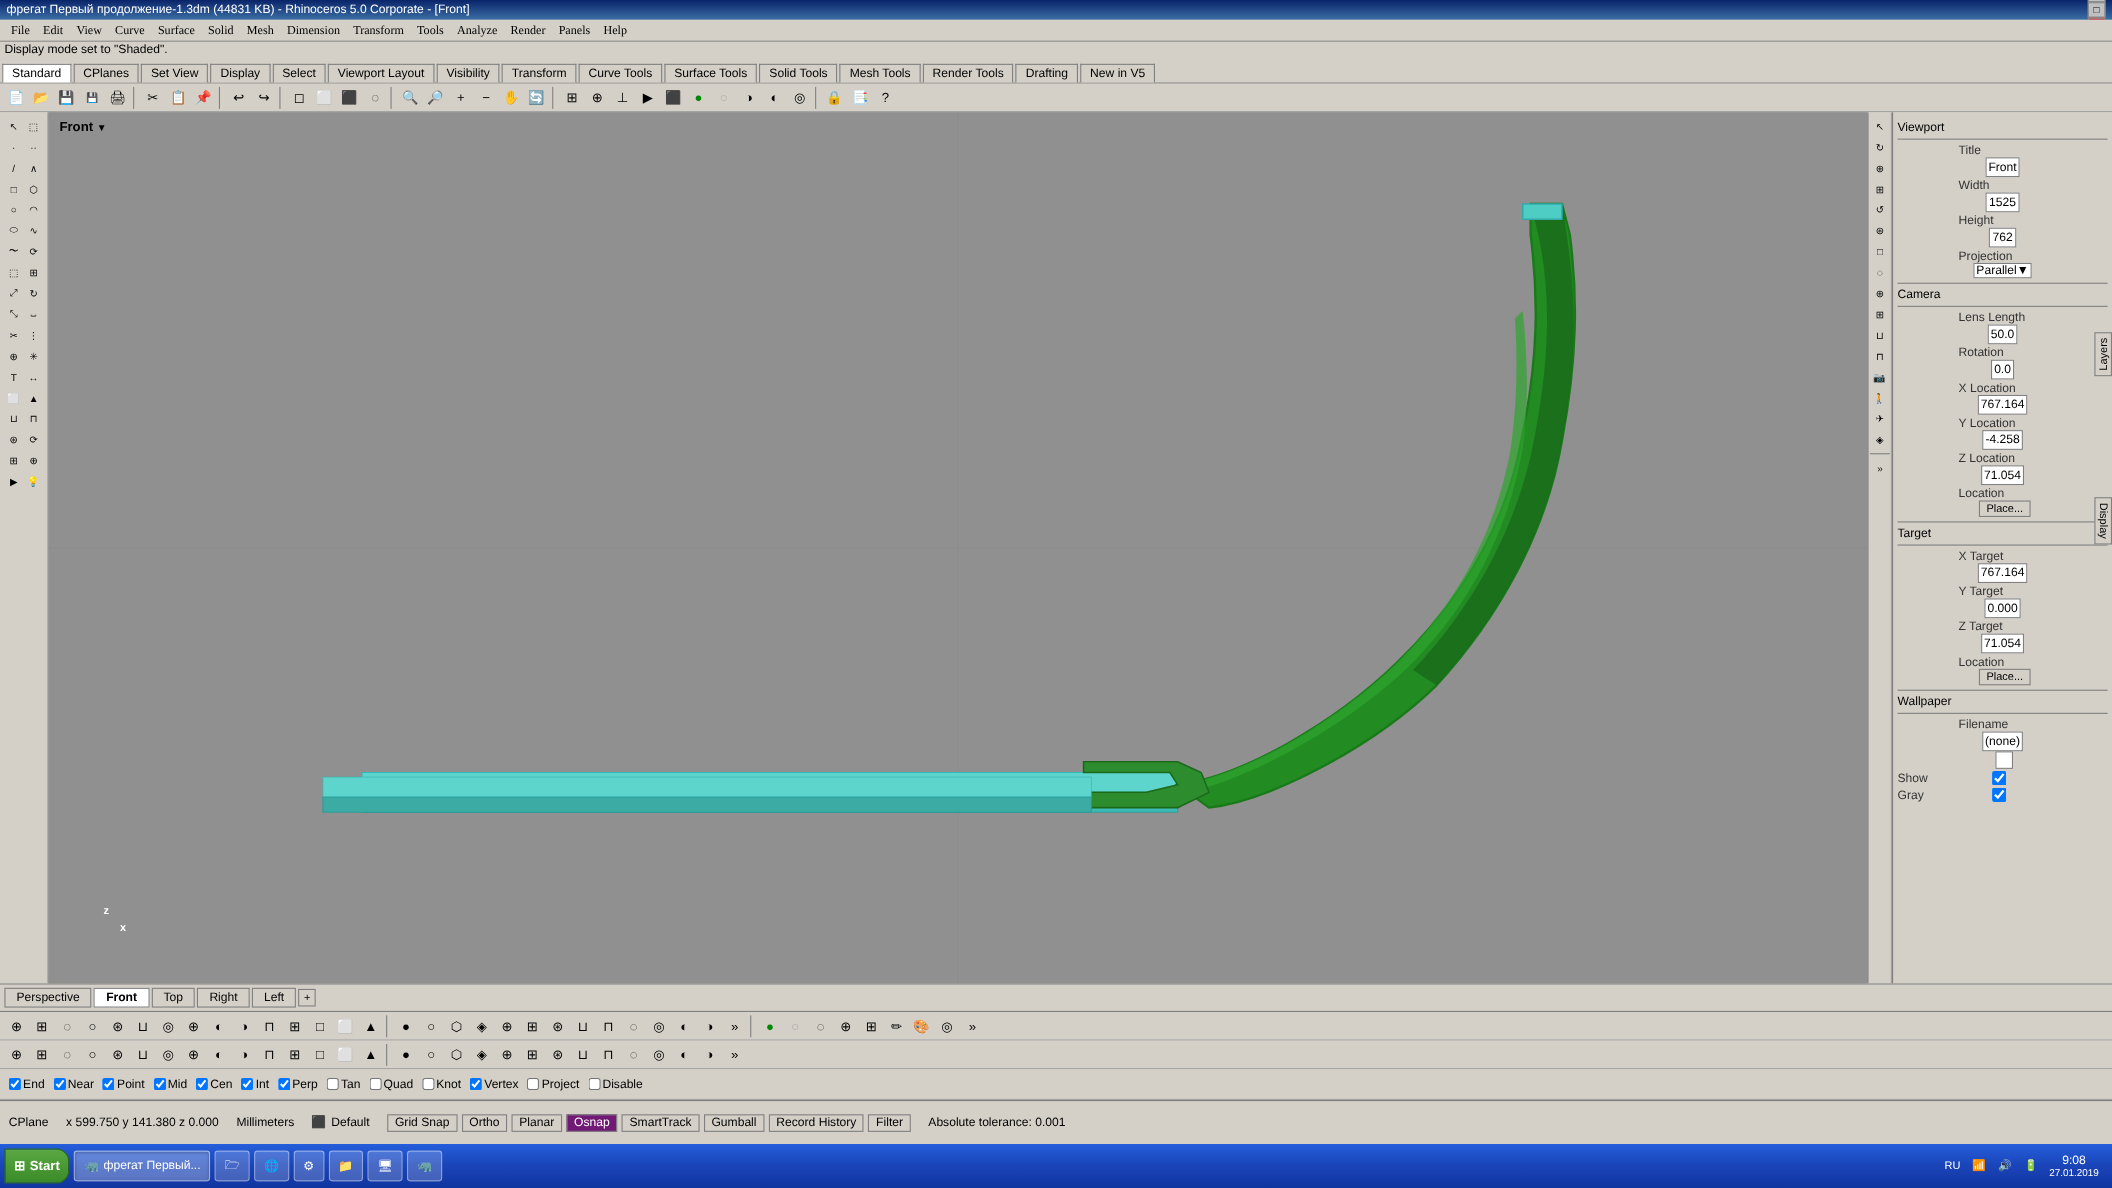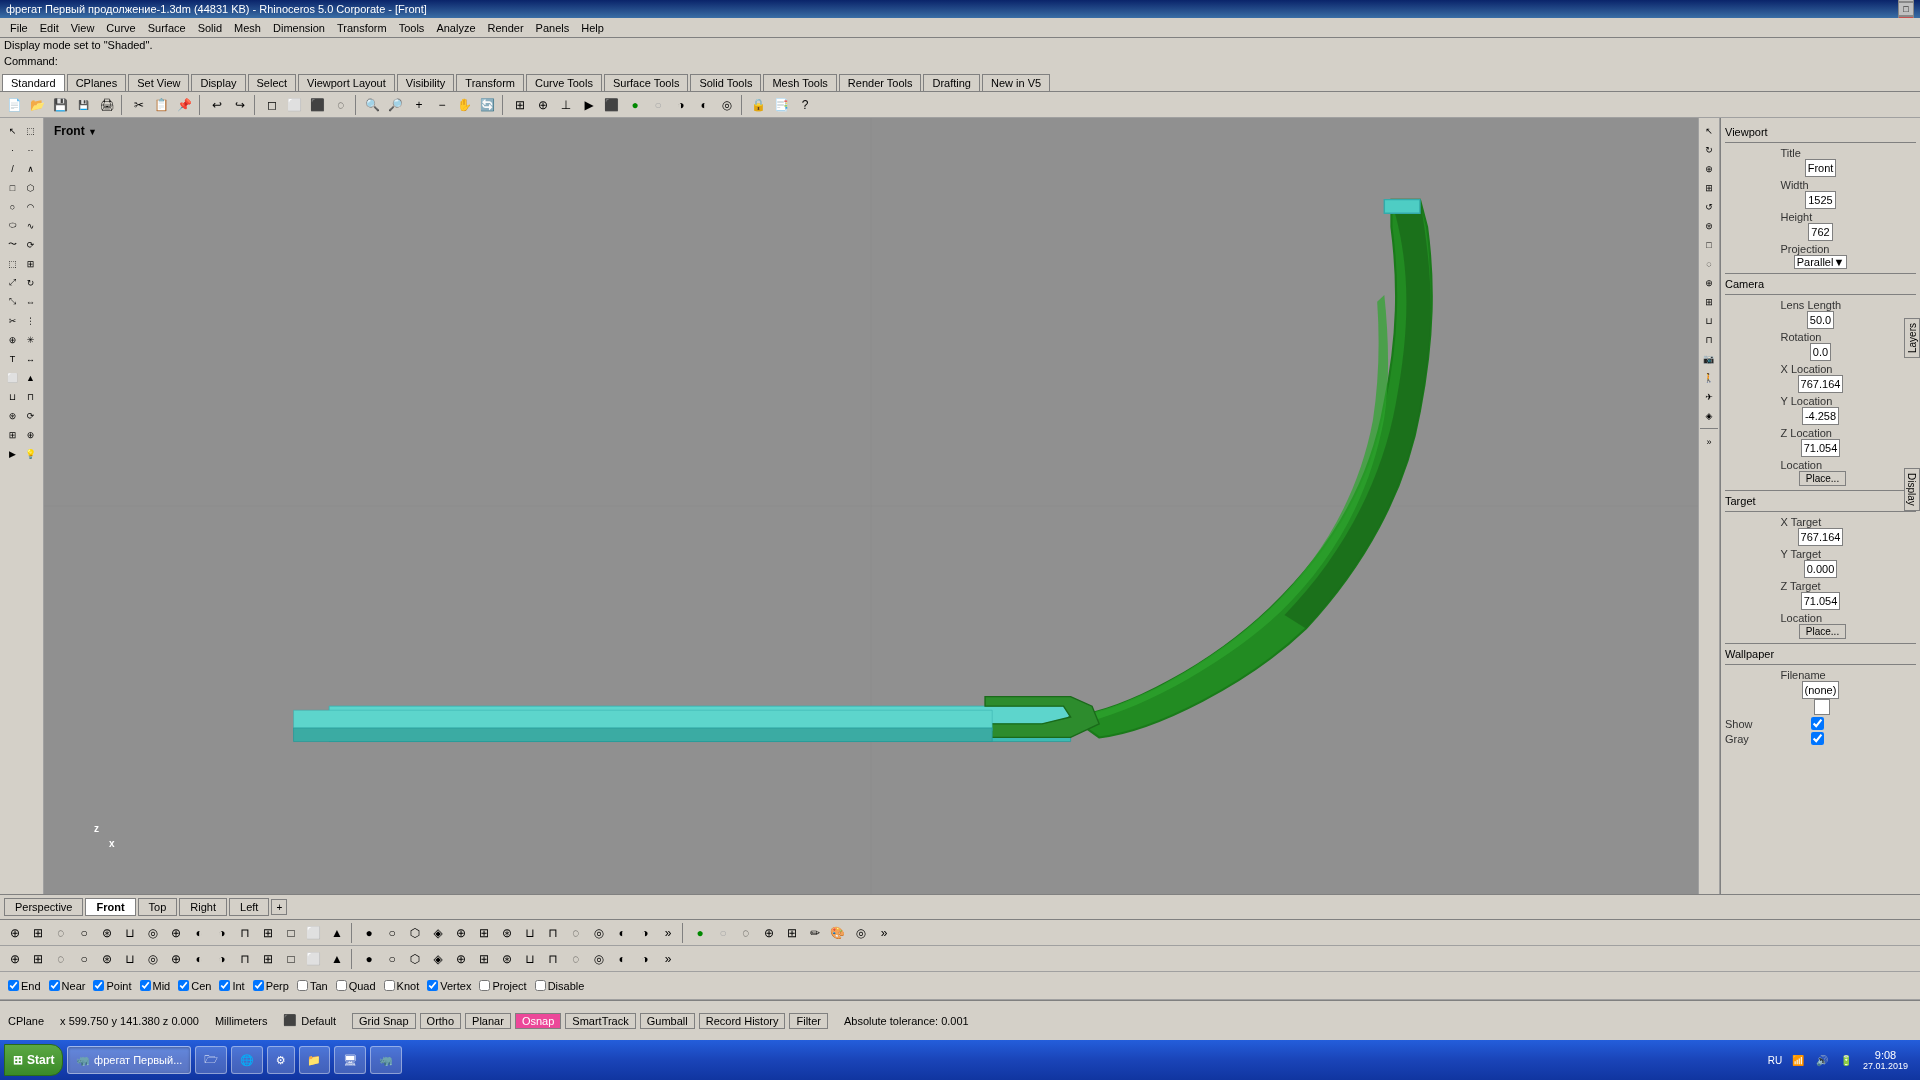--- a/index.html
+++ b/index.html
@@ -25,20 +25,21 @@
     }
 
     
     #menu-bar {
       height: 20px;
       background: #d4d0c8;
       display: flex;
       align-items: center;
       border-bottom: 1px solid #808080;
       padding: 0 4px;
+      font-family: Liberation Serif, serif;
     }
     .menu-item {
       padding: 1px 6px;
       cursor: pointer;
       font-size: 11px;
     }
 
     
     #status-line {
       height: 16px;
@@ -315,21 +316,21 @@
       gap: 4px;
     }
     .status-btn {
       padding: 1px 6px;
       border: 1px solid #808080;
       background: #d4d0c8;
       cursor: pointer;
       font-size: 11px;
     }
     .status-btn.active {
-      background: #ec4899;
+      background: #701a75;
       color: white;
       text-align: right;
     }
 
     
     #taskbar {
       height: 40px;
       background: linear-gradient(to bottom, #245edb 0%, #1a44b8 50%, #1035a0 100%);
       display: flex;
       align-items: center;
@@ -449,23 +450,20 @@
     <span class="menu-item">Analyze</span>
     <span class="menu-item">Render</span>
     <span class="menu-item">Panels</span>
     <span class="menu-item">Help</span>
   </div>
 
   <div id="status-line">
     <span>Display mode set to "Shaded".</span>
   </div>
 
-  <div id="command-line">
-    <span>Command:</span>
-  </div>
 
   <div id="tab-bar">
     <div class="tab-item active">Standard</div>
     <div class="tab-item">CPlanes</div>
     <div class="tab-item">Set View</div>
     <div class="tab-item">Display</div>
     <div class="tab-item">Select</div>
     <div class="tab-item">Viewport Layout</div>
     <div class="tab-item">Visibility</div>
     <div class="tab-item">Transform</div>

